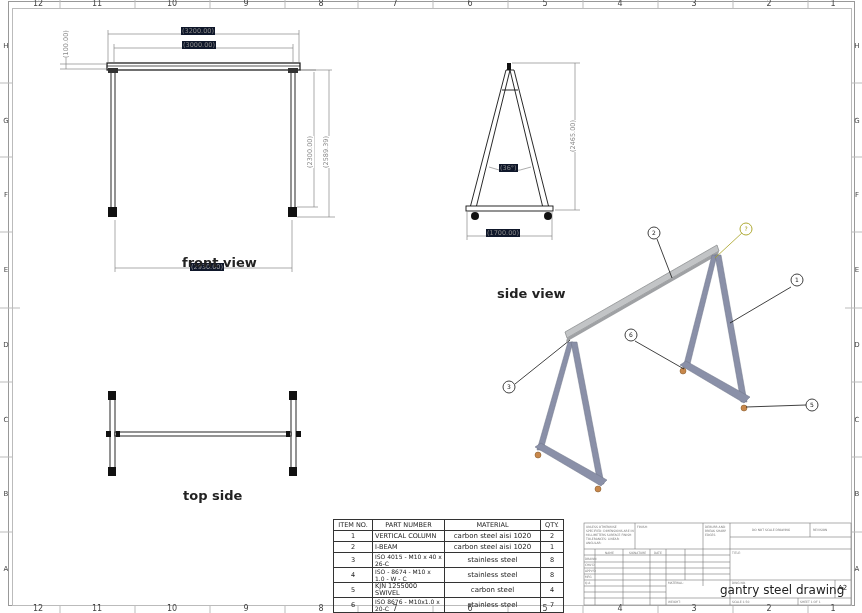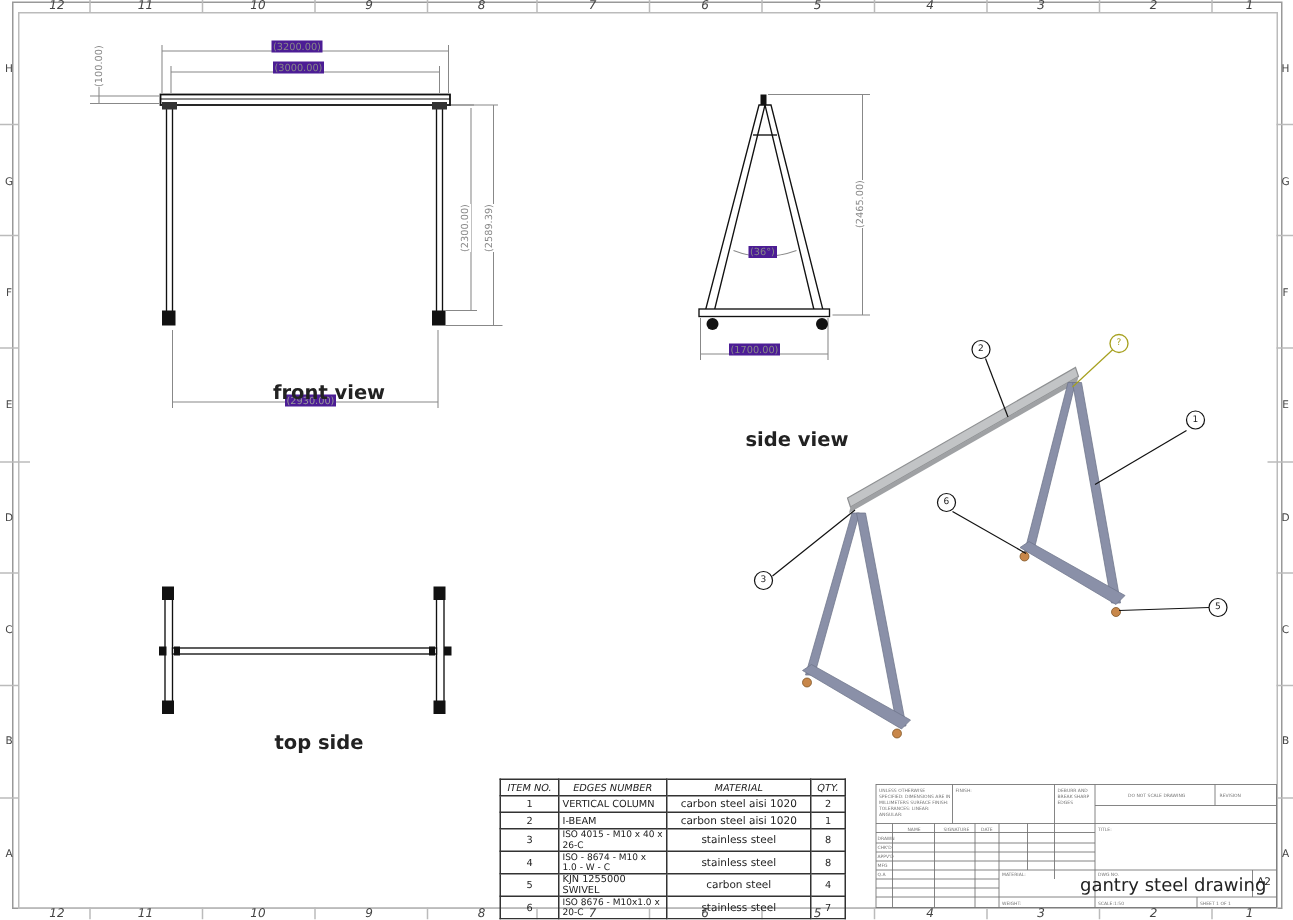--- a/index.html
+++ b/index.html
@@ -1,25 +1,25 @@
 <!DOCTYPE html>
 <html><head>
 <meta charset="utf-8">
 <style>
   html, body { margin:0; padding:0; background:#ffffff; }
   body { width:862px; height:613px; position:relative; overflow:hidden; font-family:"DejaVu Sans", sans-serif; }
   .sheet { position:absolute; left:0; top:0; width:862px; height:613px; }
-  .zone-lbl { position:absolute; font-size:8px; color:#444; width:20px; text-align:center; transform:translateX(-10px); line-height:8px;font-style:italic; }
+  .zone-lbl { position:absolute; font-size:8px; color:#444; width:20px; text-align:center; transform:translateX(-10px); line-height:8px; }
   .row-lbl { position:absolute; font-size:7px; color:#444; width:8px; text-align:center; }
   .view-label { position:absolute; font-size:13px; font-weight:bold; color:#222; }
-  .dim { position:absolute; font-size:6.5px; color:#888; background:#4c1d95; padding:0 1px; white-space:nowrap; }
+  .dim { position:absolute; font-size:6.5px; color:#888; background:#0f172a; padding:0 1px; white-space:nowrap; }
   .dimv { position:absolute; font-size:6.5px; color:#888; background:#fff; white-space:nowrap; transform:rotate(-90deg); transform-origin:left top; }
   table.bom { position:absolute; left:333px; top:519px; border-collapse:collapse; font-size:6.5px; color:#222; }
   table.bom td, table.bom th { border:1px solid #333; padding:0 2px; height:10px; line-height:7px; font-weight:normal; }
-  table.bom th { font-size:6.5px;font-style:italic; }
+  table.bom th { font-size:6.5px; }
   table.bom td.c { text-align:center; }
   table.bom td.mat { text-align:center; font-size:7px; }
   .tb-title { position:absolute; left:720px; top:583px; font-size:12px; color:#222; white-space:nowrap; }
   .tb-rev { position:absolute; left:816px; top:583px; font-size:7px; color:#222; }
   .tiny { position:absolute; font-size:3px; color:#777; white-space:nowrap; }
 </style>
 </head>
 <body>
 
 <div class="sheet">
@@ -241,21 +241,21 @@
   <div style="position:absolute;left:650px;top:229px;width:8px;text-align:center;font-size:6px;color:#222">2</div>
   <div style="position:absolute;left:505px;top:383px;width:8px;text-align:center;font-size:6px;color:#222">3</div>
   <div style="position:absolute;left:742px;top:225px;width:8px;text-align:center;font-size:6px;color:#a6a01e">?</div>
   <div style="position:absolute;left:808px;top:401px;width:8px;text-align:center;font-size:6px;color:#222">5</div>
   <div style="position:absolute;left:627px;top:331px;width:8px;text-align:center;font-size:6px;color:#222">6</div>
 
   <table class="bom">
     <tbody>
         <tr>
       <th style="width:34px">ITEM NO.</th>
-      <th style="width:67px">EDGES NUMBER</th>
+      <th style="width:67px">PART NUMBER</th>
       <th style="width:91px">MATERIAL</th>
       <th style="width:18px">QTY.</th>
     </tr>
     <tr>
       <td class="c">1</td>
       <td>VERTICAL COLUMN</td>
       <td class="mat">carbon steel aisi 1020</td>
       <td class="c">2</td>
     </tr>
     <tr>

